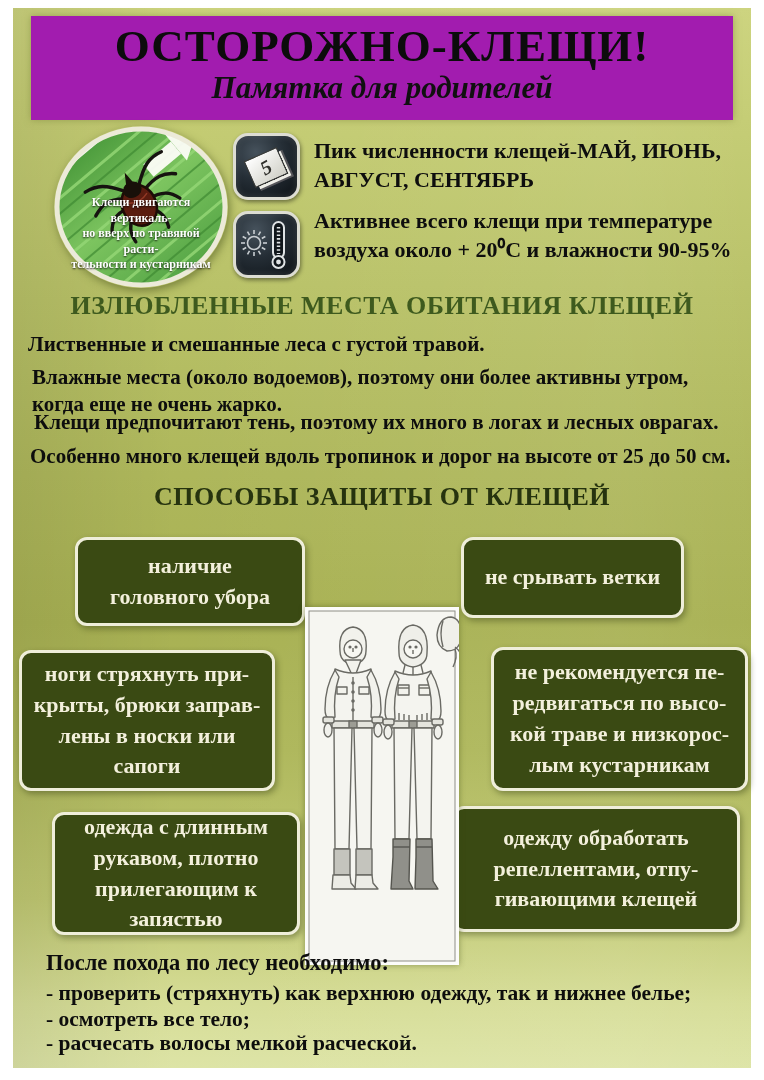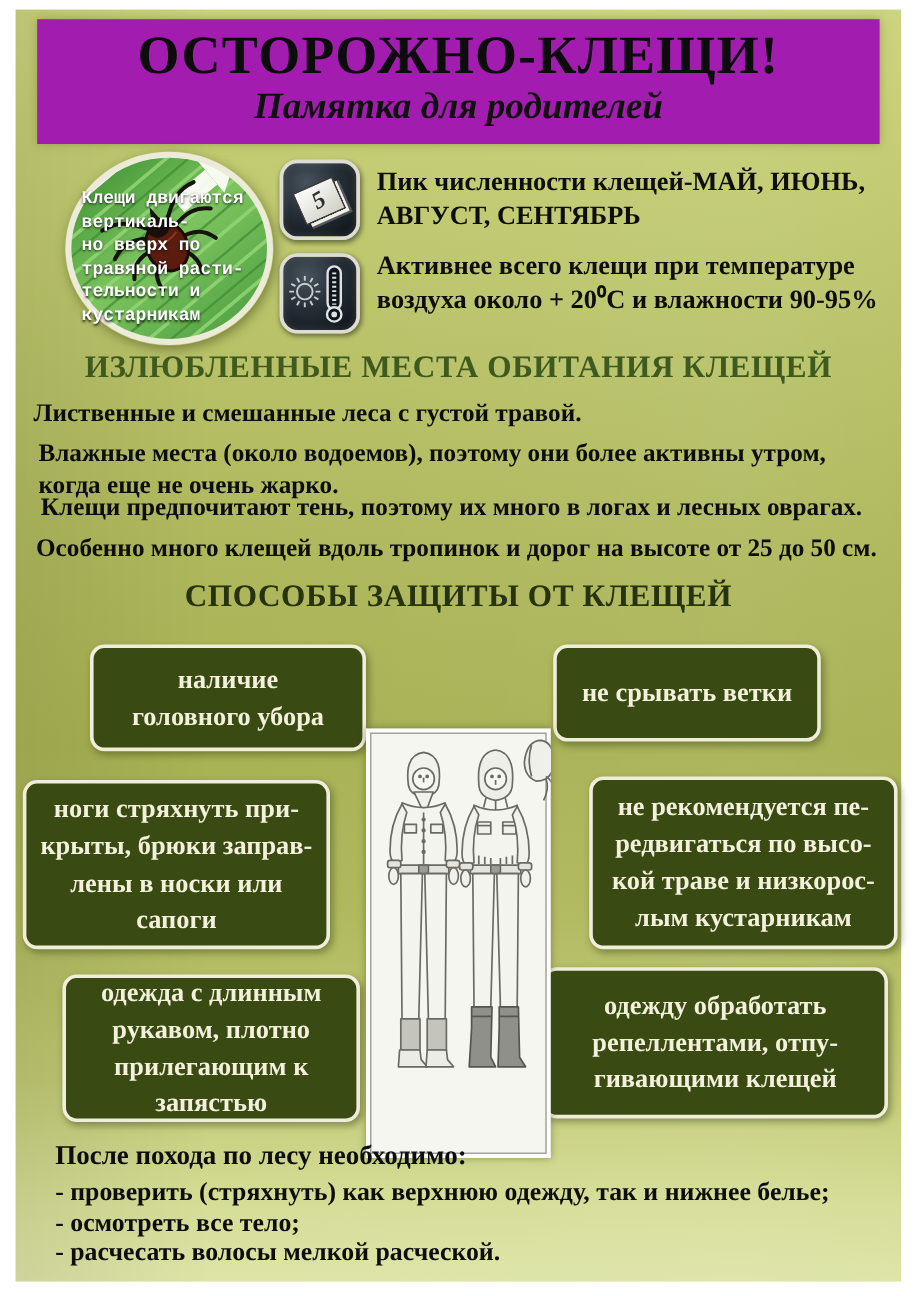--- a/index.html
+++ b/index.html
@@ -27,22 +27,22 @@
     color:#101010; line-height:1.0;
   }
   
   .tick-photo {
     position:absolute; left:54px; top:126px; width:174px; height:162px;
     border-radius:50%; box-shadow:2px 3px 9px rgba(70,80,25,.55);
   }
   .tick-photo svg { position:absolute; left:0; top:0; }
   .tick-caption {
     position:absolute; left:14px; right:14px; bottom:15px;
-    font-family:Liberation Mono, monospace; font-weight:bold; font-size:15px;
-    line-height:1.3; color:#ffffff; text-align:left; white-space:pre-line;
+    font-family:Liberation Serif, serif; font-weight:bold; font-size:12px;
+    line-height:1.3; color:#ffffff; text-align:center; white-space:pre-line;
     text-shadow:0 1px 2px rgba(0,0,0,.8);
   }
   
   .sq-icon {
     position:absolute; left:233px; width:67px; height:67px; box-sizing:border-box;
     border:3px solid #ddddd3; border-radius:15px;
     background: radial-gradient(circle at 32% 26%, #46525c 0%, #252e36 45%, #0c1115 100%);
     box-shadow:1px 2px 4px rgba(0,0,0,.45), inset 0 0 7px rgba(255,255,255,.14);
   }
   .calendar-icon { top:133px; }

